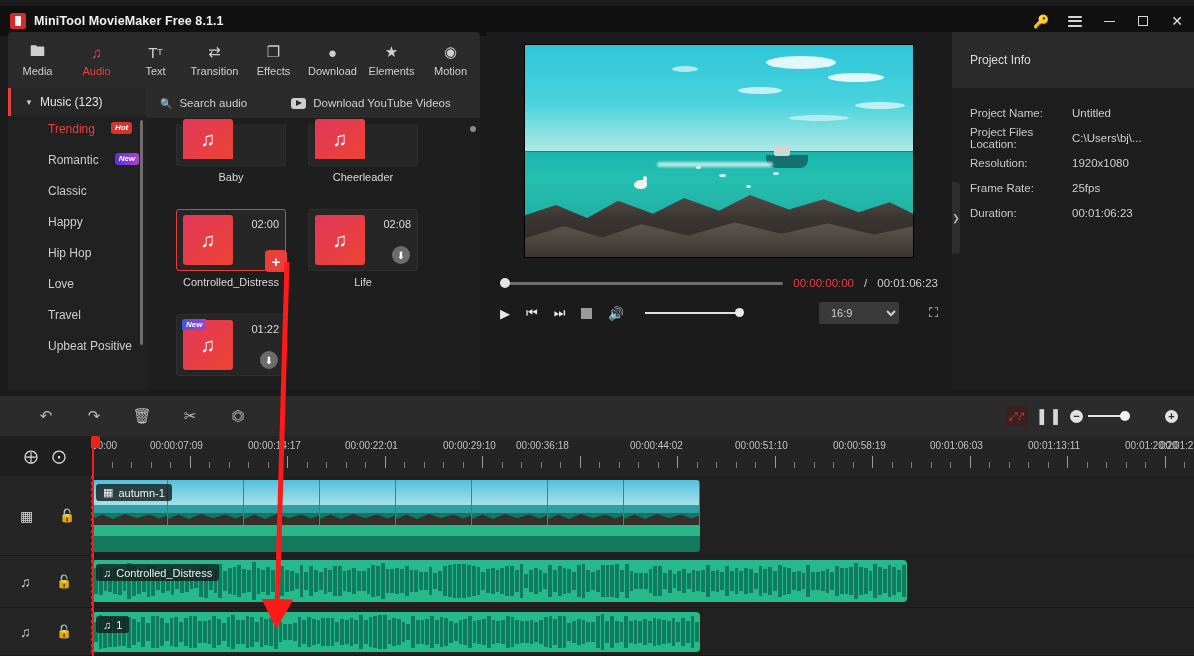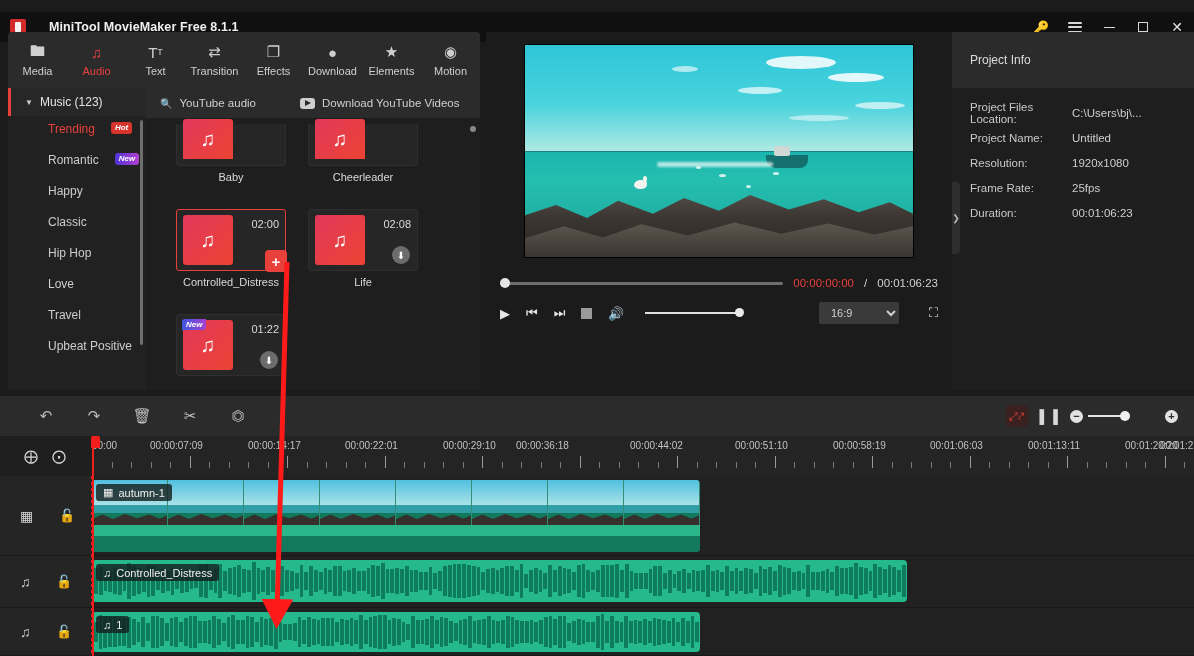--- a/index.html
+++ b/index.html
@@ -8,22 +8,22 @@
     background: #1b1b1b;
     font-family: "Liberation Sans", sans-serif;
     color: #d6d6d6;
     overflow: hidden;
     -webkit-font-smoothing: antialiased;
   }
   .app { position: relative; width: 1194px; height: 656px; background: #1b1b1b; }
 
   
   .titlebar {
-    position: absolute; left: 0; top: 12px; width: 1194px; height: 30px;
-    background: #101010; display: flex; align-items: center; gap: 15px;
+    position: absolute; left: 0; top: 6px; width: 1194px; height: 30px;
+    background: #101010; display: flex; align-items: center;
   }
   .app-logo {
     width: 16px; height: 16px; margin-left: 10px; border-radius: 2px;
     background: #d32b2b; position: relative; flex: none;
   }
   .app-logo::after {
     content: ""; position: absolute; left: 5px; top: 3px; width: 6px; height: 10px;
     background: #f2f2f2; border-radius: 1px;
   }
   .app-title {
@@ -388,24 +388,24 @@
     <div class="cat-list">
       <div class="cat-item active">
         <span>Trending</span>
         <span class="badge hot">Hot</span>
       </div>
       <div class="cat-item">
         <span>Romantic</span>
         <span class="badge new">New</span>
       </div>
       <div class="cat-item">
+        <span>Classic</span>
+      </div>
+      <div class="cat-item">
         <span>Happy</span>
-      </div>
-      <div class="cat-item">
-        <span>Classic</span>
       </div>
       <div class="cat-item">
         <span>Hip Hop</span>
       </div>
       <div class="cat-item">
         <span>Love</span>
       </div>
       <div class="cat-item">
         <span>Travel</span>
       </div>
@@ -413,21 +413,21 @@
         <span>Upbeat Positive</span>
       </div>
     </div>
     <div class="cat-scroll"></div>
   </div>
 
   <div class="library">
     <div class="lib-top">
       <div class="search-box">
         <span class="search-ico">🔍</span>
-        <span>YouTube audio</span>
+        <span>Search audio</span>
       </div>
       <div class="yt-box">
         <span class="yt-ico"></span>
         <span>Download YouTube Videos</span>
       </div>
     </div>
 
     <div class="grid">
 
       <div class="card cut">
@@ -525,26 +525,26 @@
       <span class="fs-btn">⛶</span>
     </div>
   </div>
 
   <div class="projinfo">
     <div class="pi-head">
       <span>Project Info</span>
     </div>
     <div class="pi-rows">
       <div class="pi-row">
+        <span class="pi-key">Project Name:</span>
+        <span class="pi-val">Untitled</span>
+      </div>
+      <div class="pi-row">
         <span class="pi-key">Project Files Location:</span>
         <span class="pi-val">C:\Users\bj\...</span>
-      </div>
-      <div class="pi-row">
-        <span class="pi-key">Project Name:</span>
-        <span class="pi-val">Untitled</span>
       </div>
       <div class="pi-row">
         <span class="pi-key">Resolution:</span>
         <span class="pi-val">1920x1080</span>
       </div>
       <div class="pi-row">
         <span class="pi-key">Frame Rate:</span>
         <span class="pi-val">25fps</span>
       </div>
       <div class="pi-row">

